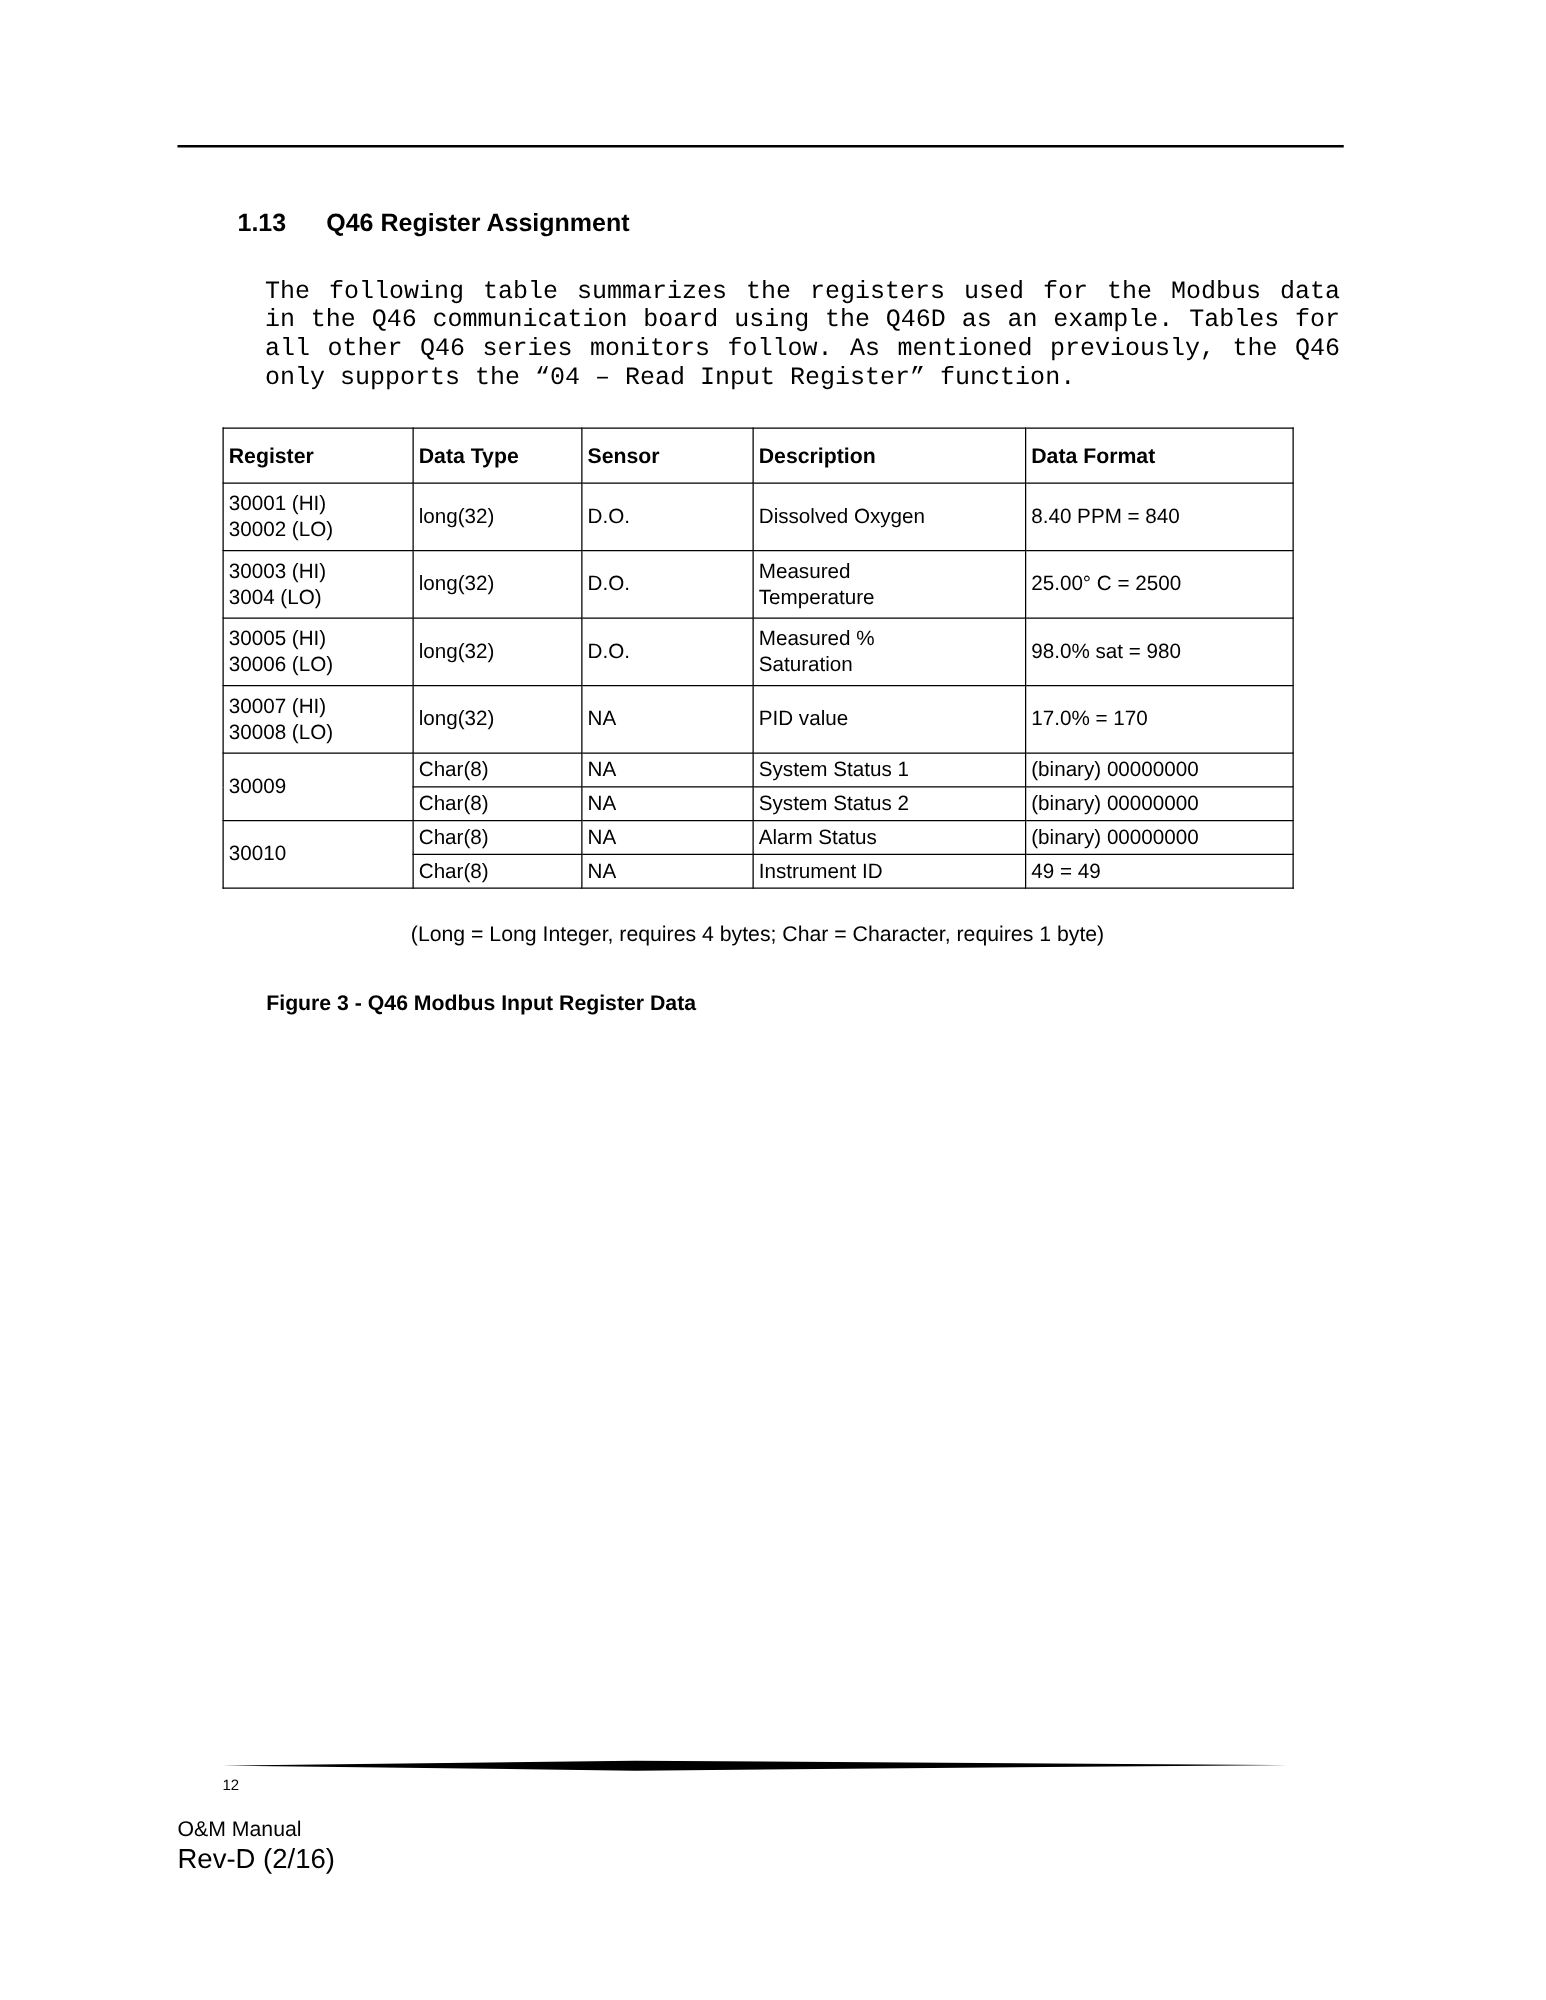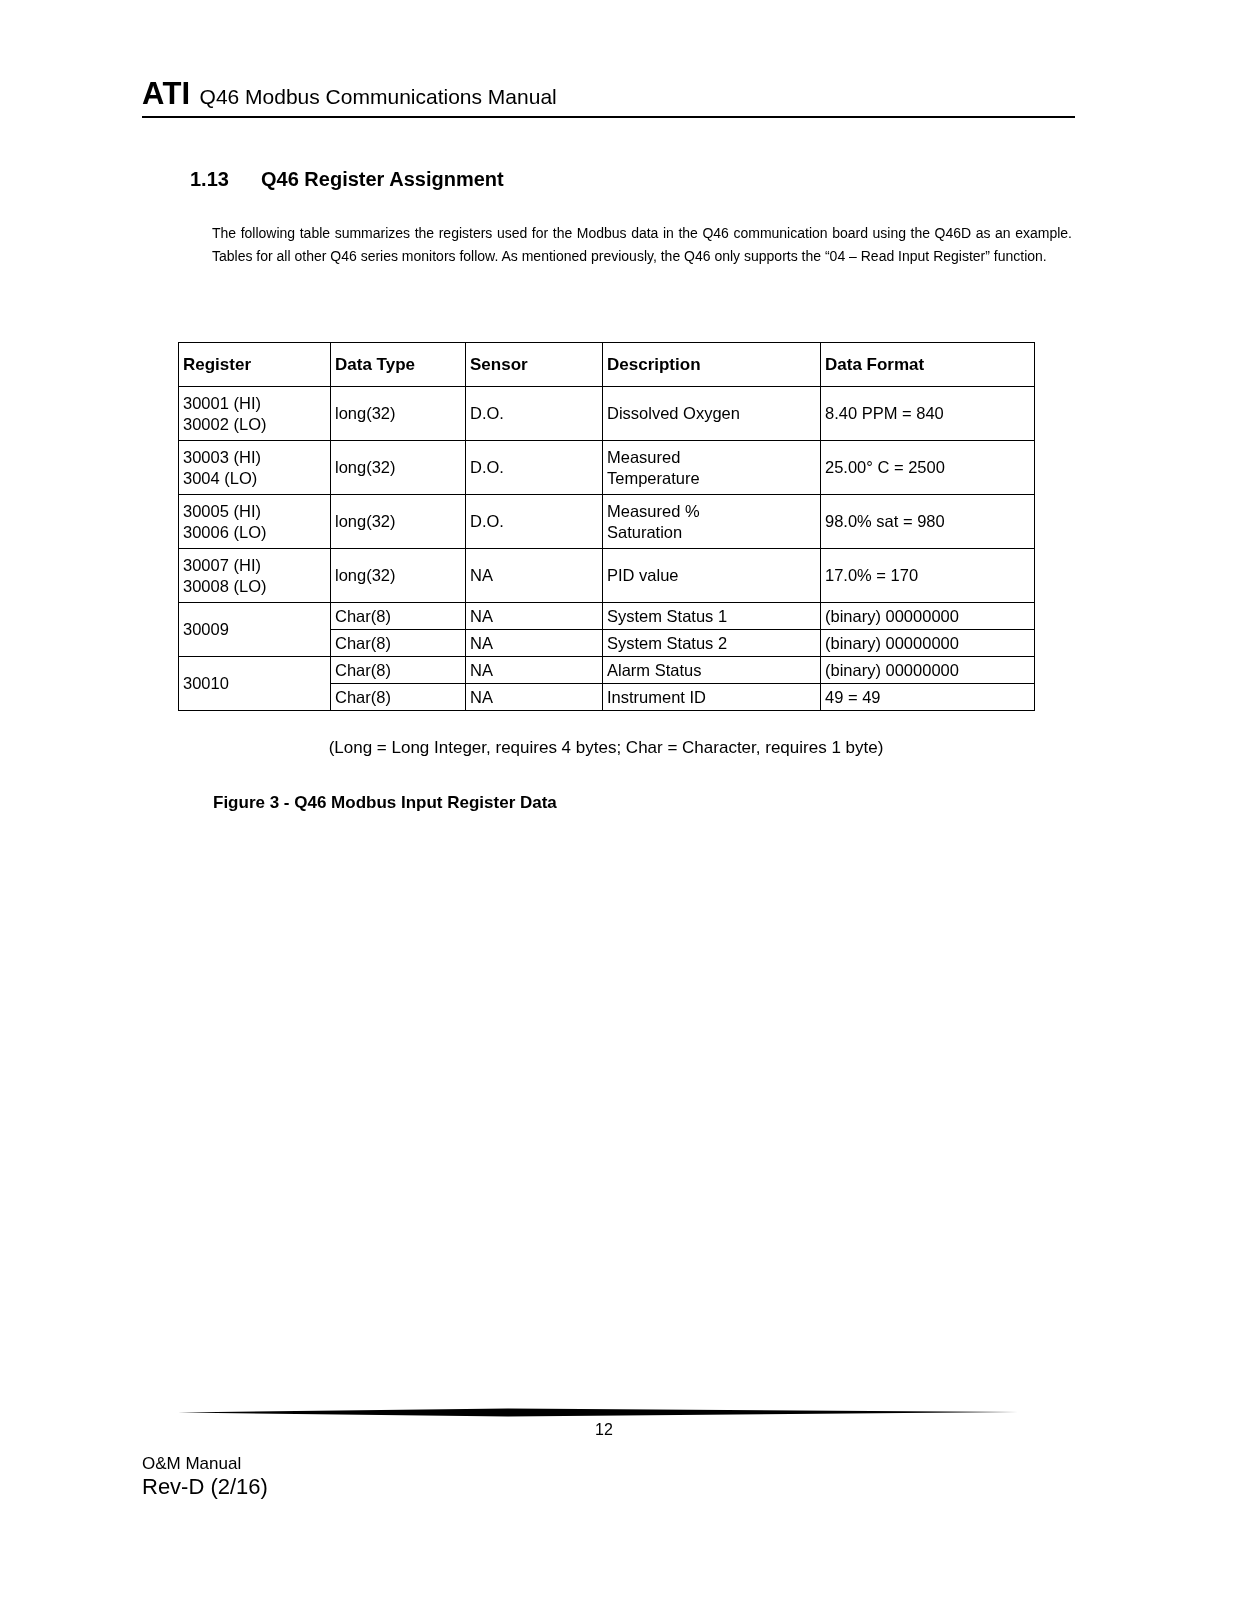--- a/index.html
+++ b/index.html
@@ -18,22 +18,22 @@
   .doc-title { font-size: 21px; font-weight: normal; }
   .header-rule { position: absolute; left: 142px; top: 116px; width: 933px; height: 0; border-top: 2px solid #000; }
 
   
   .section-heading { position: absolute; left: 142px; top: 168px; font-size: 20px; font-weight: bold; }
   .sec-num { display: inline-block; width: 71px; margin-left: 48px; }
 
   
   .intro {
     position: absolute; left: 212px; top: 222px; width: 860px;
-    font-size: 14px; line-height: 23px;
-    text-align: justify; text-align-last: left;
+    font-size: 20px; line-height: 23px;
+    text-align: justify; text-align-last: left; font-family: Liberation Mono, monospace;
   }
 
   
   .reg-table {
     position: absolute; left: 178px; top: 342px; width: 856px;
     border-collapse: collapse; table-layout: fixed;
     font-size: 16.5px;
   }
   .reg-table th, .reg-table td {
     border: 1.5px solid #000;
@@ -45,33 +45,29 @@
   tr.row-tall td { height: 54px; }
   tr.row-short td { height: 27px; padding: 1px 4px; }
   .cell-line { display: block; }
 
   
   .note { position: absolute; left: 178px; top: 738px; width: 856px; text-align: center; font-size: 17px; }
   .caption { position: absolute; left: 213px; top: 793px; font-size: 17px; font-weight: bold; }
 
   
   .footer-rule { position: absolute; left: 178px; top: 1408px; width: 852px; height: 10px; }
-  .page-num { position: absolute; left: 178px; top: 1421px; width: 852px; text-align: center; font-size: 16px; }
+  .page-num { position: absolute; left: 178px; top: 1421px; width: 852px; text-align: left; font-size: 12px; }
   .footer-manual { position: absolute; left: 142px; top: 1452px; font-size: 17px; line-height: 23px; }
   .footer-rev { position: absolute; left: 142px; top: 1475px; font-size: 22px; line-height: 23px; }
 </style>
 </head>
 <body>
 
 <div class="page">
 
-  <div class="doc-header">
-    <span class="logo">ATI</span>
-    <span class="doc-title">Q46 Modbus Communications Manual</span>
-  </div>
   <div class="header-rule"></div>
 
   <div class="section-heading">
     <span class="sec-num">1.13</span><span class="sec-title">Q46 Register Assignment</span>
   </div>
 
   <p class="intro">The following table summarizes the registers used for the Modbus data in the Q46 communication board using the Q46D as an example. Tables for all other Q46 series monitors follow.  As mentioned previously, the Q46 only supports the “04 – Read Input Register” function.</p>
 
   <table class="reg-table">
     <colgroup>

